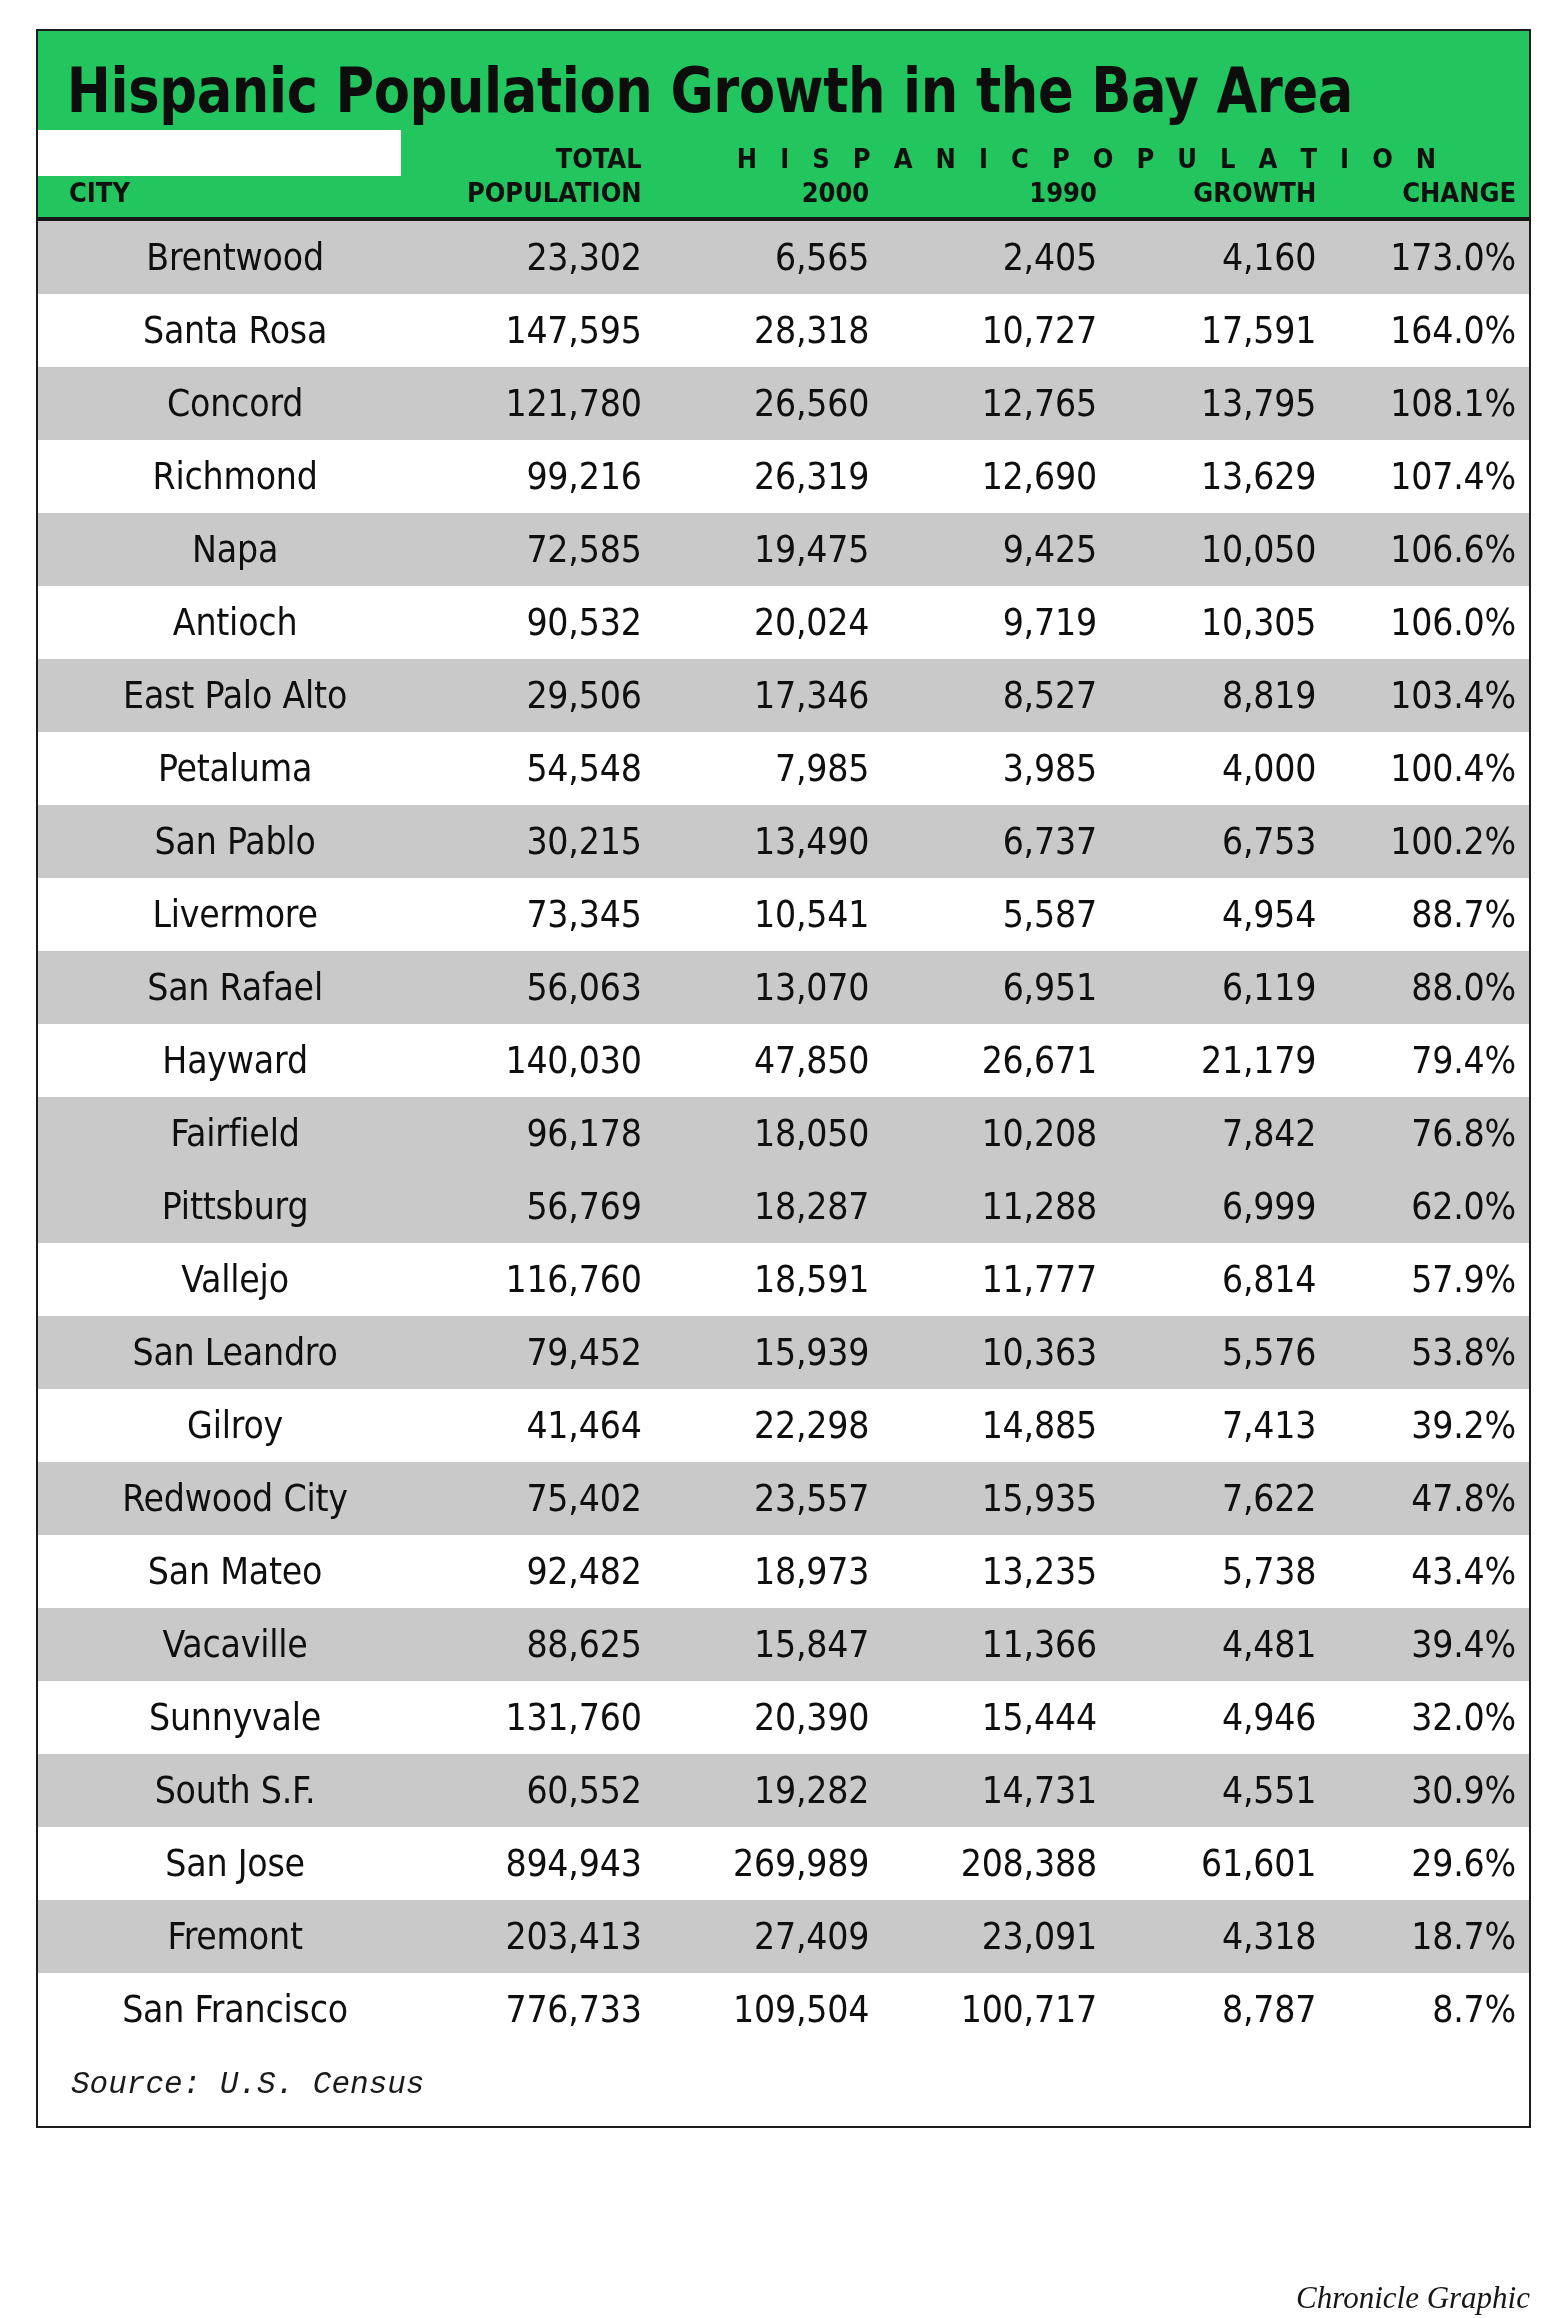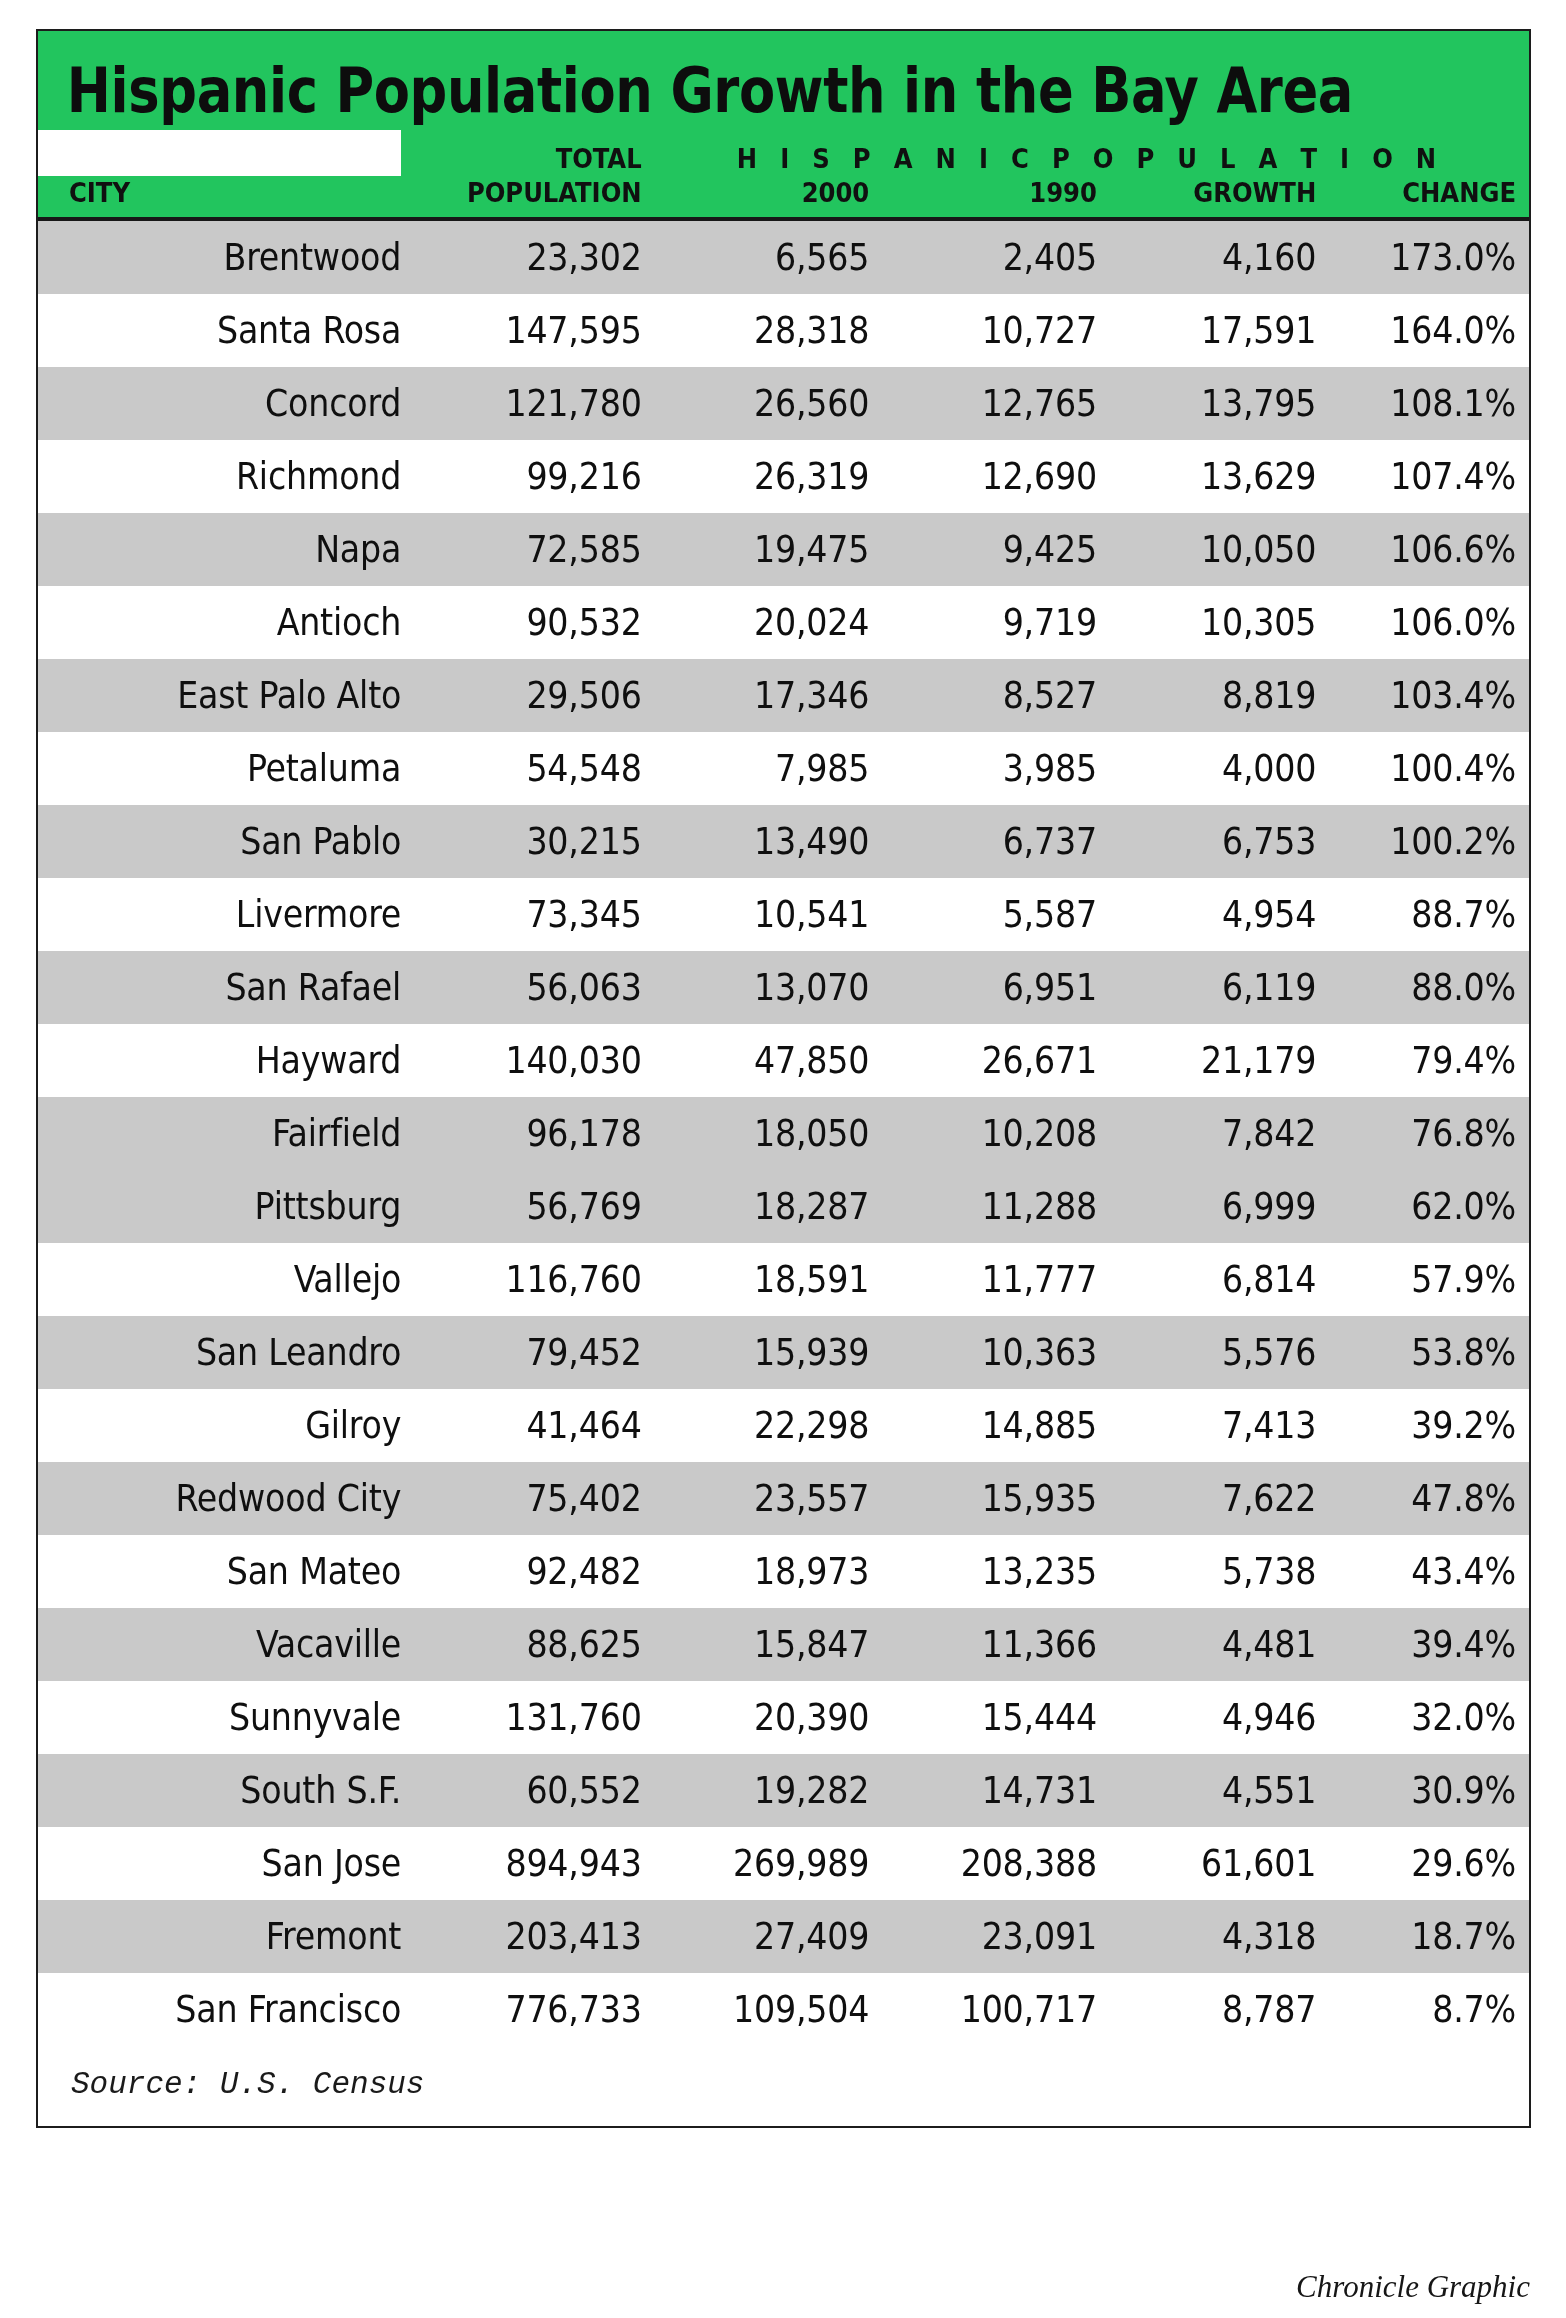--- a/index.html
+++ b/index.html
@@ -110,21 +110,21 @@
     font-size: 37px;
     font-weight: 400;
     color: #0f0f0f;
     height: 73px;
     padding: 0 13px 0 0;
     text-align: right;
     white-space: nowrap;
     letter-spacing: -0.2px;
   }
   tbody tr td.city {
-    text-align: right;
+    text-align: center;
     padding-left: 31px;
     padding-right: 0;
   }
   tbody tr.shaded td {
     background: #c9c9c9;
   }
   tbody tr.plain td {
     background: #ffffff;
   }
 
@@ -133,21 +133,21 @@
     font-style: italic;
     font-size: 31px;
     color: #1a1a1a;
     padding: 21px 0 24.5px 33px;
     background: #ffffff;
   }
 
   .credit {
     position: absolute;
     right: 36px;
-    bottom: 14px;
+    bottom: 3px;
     font-family: "Liberation Serif", serif;
     font-style: italic;
     font-size: 31px;
     color: #161616;
     white-space: nowrap;
   }
 </style>
 </head>
 <body>
 

